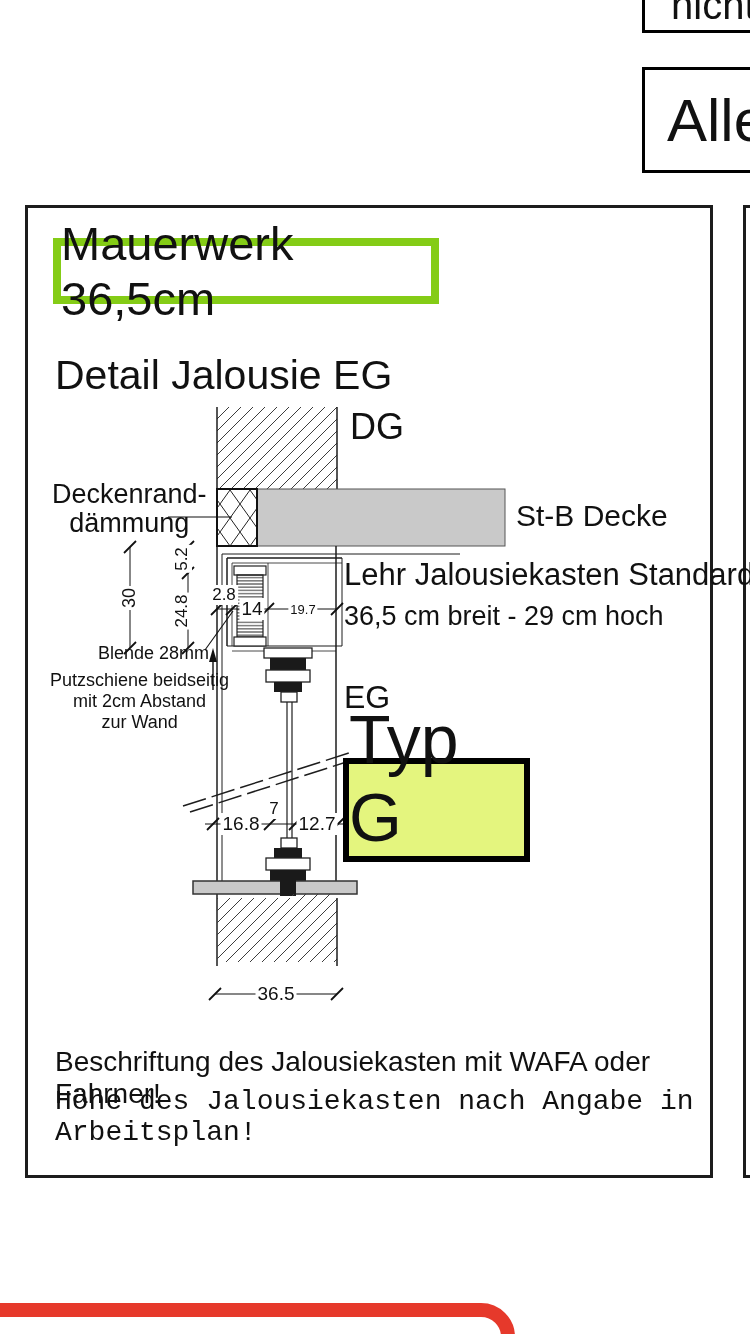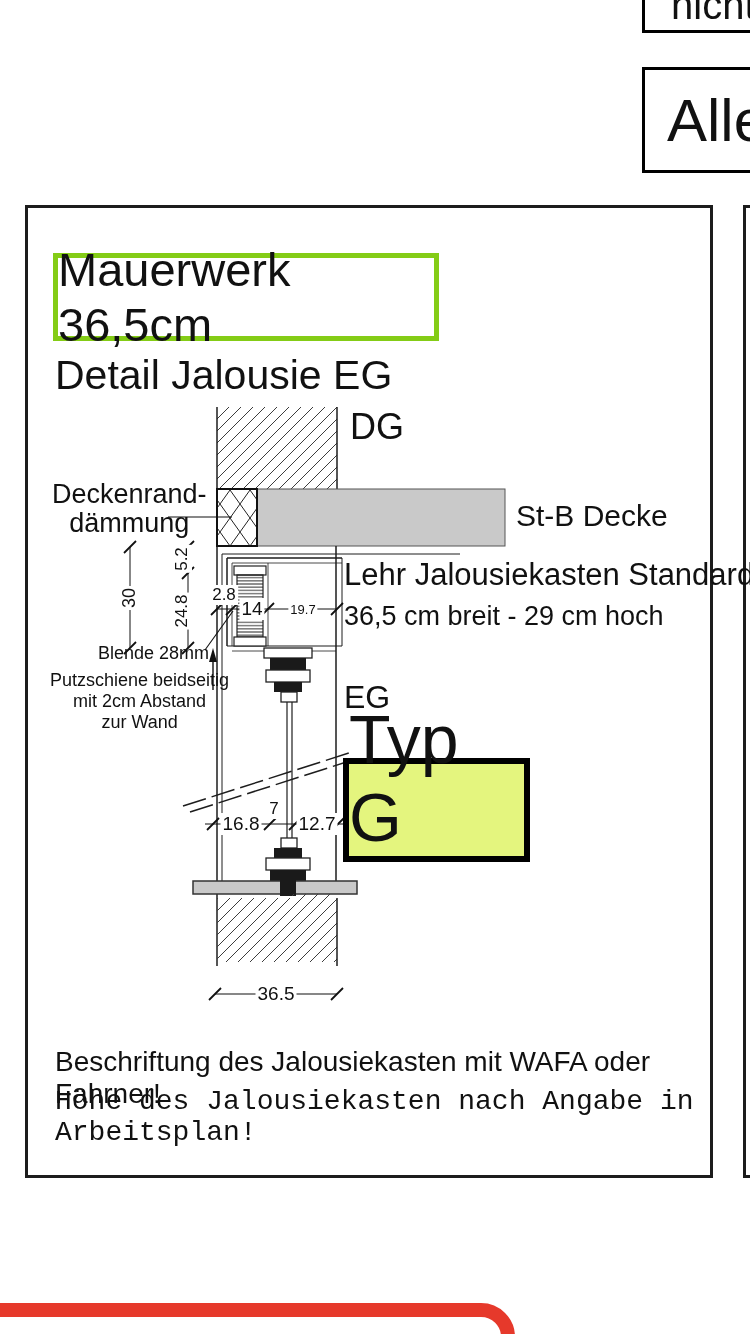--- a/index.html
+++ b/index.html
@@ -15,21 +15,21 @@
   .cutbox{position:absolute;border:3px solid #000;background:#fff;box-sizing:border-box;z-index:2;}
   .nicht-box{left:642px;top:-72px;width:190px;height:105px;display:flex;align-items:flex-end;justify-content:flex-start;padding:0 0 2px 26px;font-size:40px;}
   .alle-box{left:642px;top:67px;width:190px;height:106px;display:flex;align-items:center;padding-left:22px;font-size:60px;}
   .main-panel{position:absolute;left:25px;top:205px;width:688px;height:973px;border:3px solid #1c1c1c;box-sizing:border-box;background:#fff;z-index:1;}
   .side-panel{position:absolute;left:743px;top:205px;width:40px;height:973px;border:3px solid #1c1c1c;box-sizing:border-box;background:#fff;z-index:1;}
   .drawing{position:absolute;left:0;top:0;width:750px;height:1334px;z-index:2;}
   .lbl{position:absolute;white-space:nowrap;z-index:3;line-height:1.08;text-align:center;}
   .dim{position:absolute;white-space:nowrap;z-index:3;background:#fff;padding:0 2px;transform:translate(-50%,-50%);}
   .dim.rot{transform:translate(-50%,-50%) rotate(-90deg);}
   .wall-type-box{
-    position:absolute;left:53px;top:253px;width:386px;height:88px;border:5px solid #84cc16;
+    position:absolute;left:53px;top:238px;width:386px;height:66px;border:8px solid #84cc16;
     box-sizing:border-box;display:flex;align-items:center;justify-content:center;
     font-size:47px;z-index:3;background:#fff;
   }
   .detail-title{position:absolute;left:55px;top:352px;font-size:41px;z-index:3;}
   .underl{border-bottom:3px solid #111;padding-bottom:1px;}
   .typ-box{
     position:absolute;left:343px;top:758px;width:187px;height:104px;border:6px solid #000;
     box-sizing:border-box;display:flex;align-items:flex-end;justify-content:center;
     font-size:68px;background:var(--typ-box-bg);z-index:3;
   }

